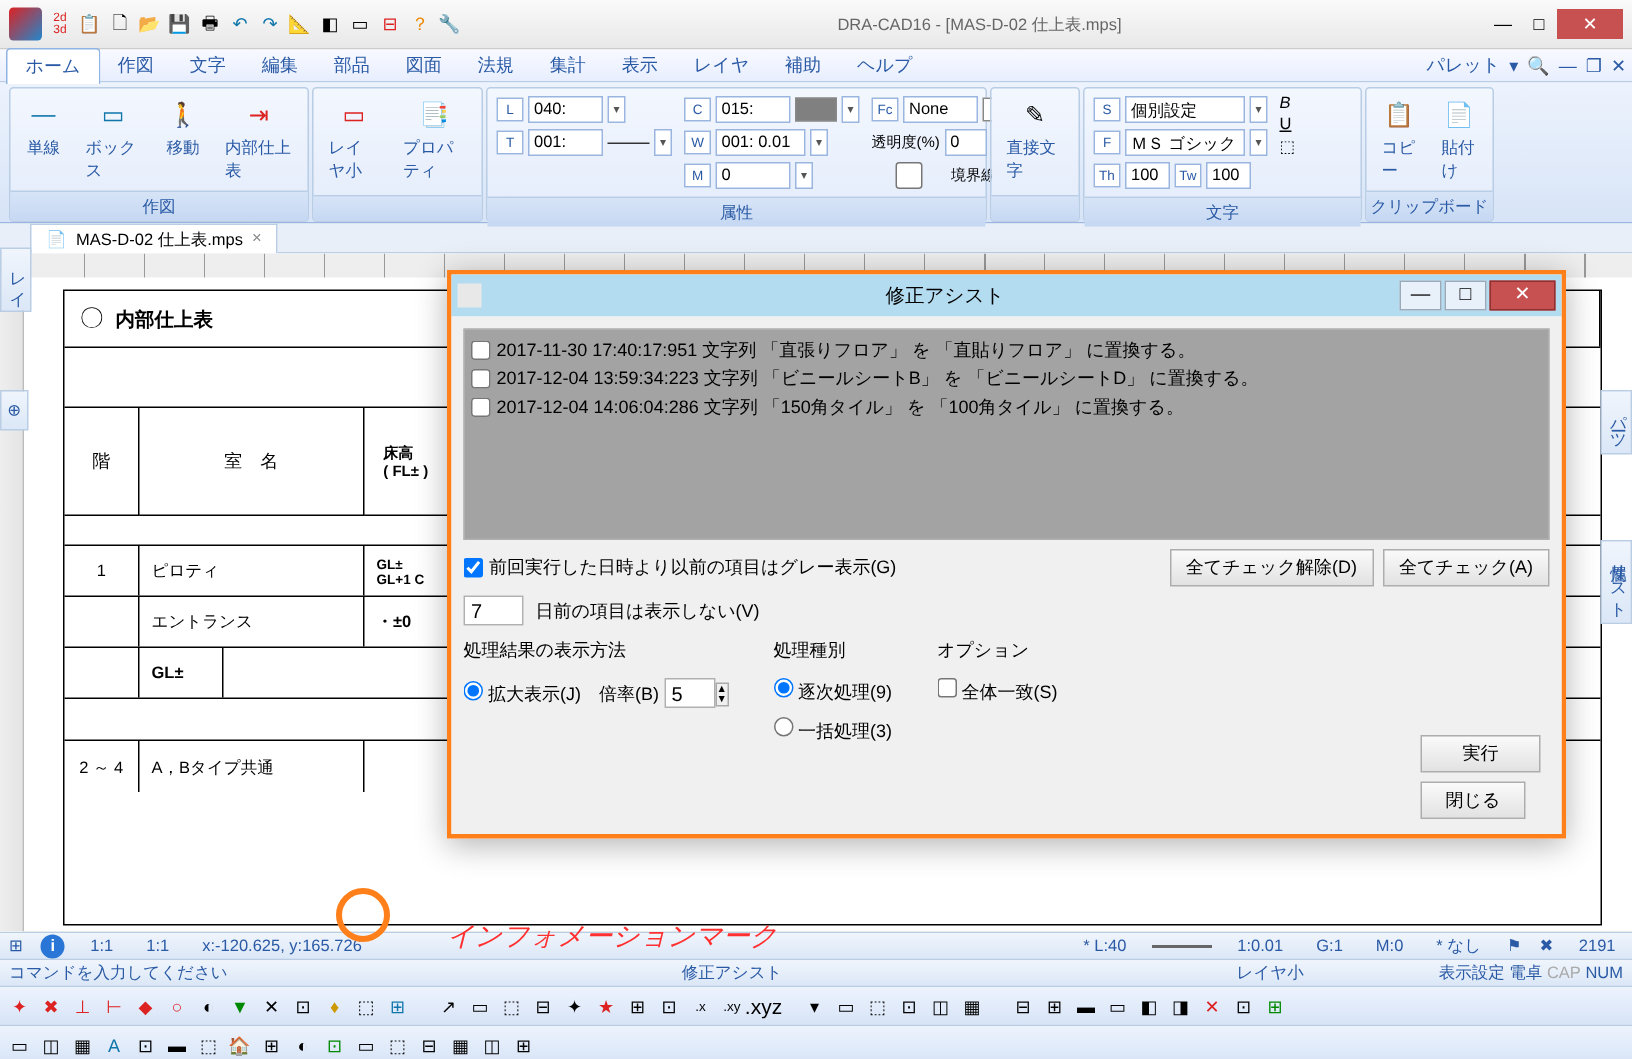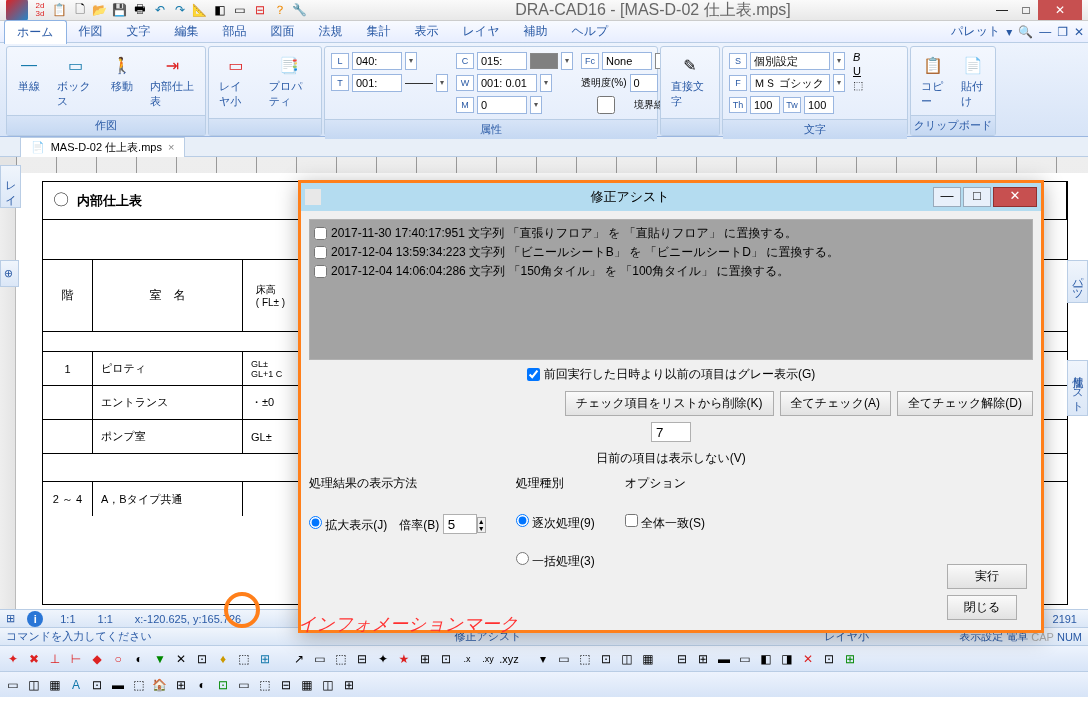--- a/index.html
+++ b/index.html
@@ -1,21 +1,21 @@
 <!DOCTYPE html>
 <html><head>
 <meta charset="utf-8">
 <style>
 * { margin:0; padding:0; box-sizing:border-box; font-family:"MS PGothic","Meiryo",sans-serif; }
 body { background:#fff; width:1088px; height:706px; overflow:hidden; position:relative; font-size:12px; }
-.titlebar { height:21px; background:linear-gradient(#fafafa,#e8e8e8); display:flex; align-items:center; padding:0 6px; border-bottom:1px solid #ccc; }
+.titlebar { height:33px; background:linear-gradient(#fafafa,#e8e8e8); display:flex; align-items:center; padding:0 6px; border-bottom:1px solid #ccc; }
 .titlebar .logo { width:22px; height:22px; background:linear-gradient(135deg,#d22,#28c); border-radius:3px; margin-right:4px; }
 .titlebar .qat { display:flex; gap:4px; margin-right:8px; }
 .titlebar .qat span { width:16px; height:16px; display:flex; align-items:center; justify-content:center; }
-.titlebar .title { flex:1; text-align:center; color:#666; font-size:16px; }
+.titlebar .title { flex:1; text-align:center; color:#666; font-size:11px; }
 .titlebar .wbtn { width:24px; height:20px; display:flex; align-items:center; justify-content:center; }
 .titlebar .wclose { background:#c75050; color:#fff; width:44px; }
 .menubar { height:22px; background:linear-gradient(#f8faff,#e8eeff); display:flex; align-items:center; padding:0 4px; border-bottom:1px solid #b9cde5; }
 .menubar .tab { padding:3px 12px; color:#2a5aa5; font-size:12px; cursor:pointer; }
 .menubar .tab.active { background:#fff; border:1px solid #8fb3e3; border-bottom:none; border-radius:3px 3px 0 0; }
 .menubar .right { margin-left:auto; display:flex; align-items:center; gap:6px; color:#2a5aa5; }
 .ribbon { height:94px; background:linear-gradient(#edf3fd,#d7e4f7); border-bottom:1px solid #9ab6e0; display:flex; padding:3px 6px 0; gap:2px; }
 .rgroup { border:1px solid #b9cde5; border-radius:3px; background:linear-gradient(#f3f7fe,#e3ecfb); display:flex; flex-direction:column; }
 .rgroup .body { display:flex; padding:4px 6px; gap:8px; flex:1; align-items:flex-start; }
 .rgroup .label { text-align:center; font-size:11px; color:#2a5aa5; background:linear-gradient(#d7e4f7,#c5d8f2); padding:2px 0; border-top:1px solid #b9cde5; }
@@ -35,37 +35,37 @@
 .ruler-left { position:absolute; left:0; top:16px; bottom:0; width:16px; background:linear-gradient(90deg,#eee,#e4e4e4); border-right:1px solid #bbb; }
 .sidepanel-l { position:absolute; left:0; top:0; width:16px; height:16px; background:#e4e4e4; }
 .canvas { position:absolute; left:16px; top:16px; right:0; bottom:0; background:#fff; }
 .sheet { position:absolute; left:26px; top:8px; right:20px; bottom:4px; border:1px solid #000; }
 .sheet .hdr { display:flex; border-bottom:1px solid #000; }
 .sheet .hdr .cell { border-right:1px solid #000; padding:8px 10px; font-size:13px; }
 .sheet .cols { display:flex; height:72px; }
 .sheet .cols .cell { border-right:1px solid #000; border-bottom:1px solid #000; padding:4px 6px; display:flex; flex-direction:column; align-items:center; justify-content:center; font-size:12px; }
 .sheet .row { display:flex; height:34px; border-bottom:1px solid #000; }
 .sheet .row .cell { border-right:1px solid #000; padding:4px 8px; display:flex; align-items:center; font-size:11px; }
-.w1 { width:50px; justify-content:center; } .w2 { width:150px; } .w3 { width:56px; }
+.w1 { width:50px; justify-content:center; } .w2 { width:150px; } .w3 { width:56px;font-weight:bold; }
 .dialog { position:absolute; left:298px; top:180px; width:746px; border:3px solid #ff7f1a; background:#fff; box-shadow:0 4px 20px rgba(0,0,0,.3); }
 .dialog .dtitle { height:28px; background:#b4dcf0; display:flex; align-items:center; padding:0 4px; }
 .dialog .dtitle .dicon { width:16px; height:16px; background:#e8e8e8; margin-right:8px; }
 .dialog .dtitle .dtxt { flex:1; text-align:center; font-size:13px; }
 .dialog .dtitle .dbtn { width:28px; height:20px; border:1px solid #9ab; background:#e8f0fa; text-align:center; font-size:13px; margin-left:2px; }
 .dialog .dtitle .dclose { background:#c75050; color:#fff; border:1px solid #903030; width:44px; }
 .dialog .dbody { padding:8px; background:#f0f0f0; }
 .listbox { height:141px; background:#a3a3a3; border:1px solid #b0b0b0; padding:4px; overflow:auto; font-size:12px; }
 .listbox .item { display:flex; align-items:center; gap:4px; padding:1px 0; }
 .listbox input[type=checkbox] { width:13px; height:13px; }
-.ctrlrow { display:flex; align-items:center; gap:8px; margin-top:6px; font-size:12px;flex-direction:column; }
+.ctrlrow { display:flex; align-items:center; gap:8px; margin-top:6px; font-size:12px; }
 .ctrlrow label { display:flex; align-items:center; gap:4px; }
 .dbtn2 { border:1px solid #adadad; background:linear-gradient(#fafafa,#e2e2e2); padding:3px 10px; font-size:12px; cursor:pointer; }
 .dinput { width:40px; height:20px; border:1px solid #b0b0b0; padding:0 4px; }
 .group { border:none; margin-top:8px; display:flex; gap:30px; font-size:12px; }
-.gcol { display:flex; flex-direction:column; gap:20px; }
+.gcol { display:flex; flex-direction:column; gap:8px; }
 .gcol .gtitle { margin-bottom:2px; }
 .rbuttons { position:absolute; right:14px; bottom:10px; display:flex; flex-direction:column; gap:6px; }
 .annotation { position:absolute; left:224px; top:592px; width:36px; height:36px; border:4px solid #ff7f1a; border-radius:50%; pointer-events:none; }
 .ann-text { position:absolute; left:298px; top:612px; color:#ff3030; font-size:18px; font-style:italic; }
 .statusbar { height:18px; background:linear-gradient(#f0f5fc,#dbe7f7); border-top:1px solid #b9cde5; display:flex; align-items:center; font-size:11px; color:#2a5aa5; padding:0 6px; gap:12px; }
 .statusbar .sitem { padding:0 4px; border:1px solid transparent; }
 .statusbar .sinfo { width:16px; height:16px; border-radius:50%; background:#2a76d6; color:#fff; text-align:center; line-height:16px; font-weight:bold; }
 .cmdbar { height:18px; background:linear-gradient(#f0f5fc,#dbe7f7); display:flex; align-items:center; font-size:11px; color:#2a5aa5; padding:0 6px; border-top:1px solid #b9cde5; }
 .cmdbar .mid { margin-left:auto; margin-right:auto; }
 .toolbar-bot { height:26px; background:linear-gradient(#edf3fd,#d7e4f7); border-top:1px solid #b9cde5; display:flex; align-items:center; padding:0 4px; gap:3px; }
@@ -303,21 +303,20 @@
           <div class="cell" style="flex:1;border-right:none"></div>
         </div>
       <div class="row">
           <div class="cell w1"></div>
           <div class="cell w2">エントランス</div>
           <div class="cell w3">・±0</div>
           <div class="cell" style="flex:1;border-right:none"></div>
         </div>
       <div class="row">
           <div class="cell w1"></div>
-          <div class="cell w2">ポンプ室</div>
           <div class="cell w3">GL±</div>
           <div class="cell" style="flex:1;border-right:none"></div>
         </div>
       <div style="height:28px;border-bottom:1px solid #000"></div>
       <div class="row" style="border-bottom:none">
           <div class="cell w1">2 ～ 4</div>
           <div class="cell w2">A，Bタイプ共通</div>
           <div class="cell w3"></div>
           <div class="cell" style="flex:1;border-right:none"></div>
         </div>
@@ -352,23 +351,22 @@
           <input type="checkbox" style="">
           <span>2017-12-04 14:06:04:286   文字列 「150角タイル」 を 「100角タイル」 に置換する。</span>
         </div>
     </div>
     <div class="ctrlrow">
       <label>
           <input type="checkbox" checked="" style="">
           <span>前回実行した日時より以前の項目はグレー表示(G)</span>
         </label>
       <div style="margin-left:auto;display:flex;gap:6px">
-        <button class="dbtn2">チェック項目をリストから削除(K)</button>
+        <button class="dbtn2">全てチェック解除(D)</button>
         <button class="dbtn2">全てチェック(A)</button>
-        <button class="dbtn2">全てチェック解除(D)</button>
       </div>
     </div>
     <div class="ctrlrow">
       <input class="dinput" value="7" style="">
       <span>日前の項目は表示しない(V)</span>
     </div>
     <div class="group">
       <div class="gcol">
         <div class="gtitle">処理結果の表示方法</div>
         <label><input type="radio" name="rm" checked="" style=""> <span>拡大表示(J)</span>　<span>倍率(B)</span> <input class="dinput" style="width: 34px;" value="5"><span style="display:inline-flex;flex-direction:column;font-size:7px;border:1px solid #aaa;line-height:7px;vertical-align:middle">
@@ -442,21 +440,21 @@
   <span>↗</span>
   <span>▭</span>
   <span>⬚</span>
   <span>⊟</span>
   <span>✦</span>
   <span data="" giants-interactable="true" style="color:#d22">★</span>
   <span>⊞</span>
   <span>⊡</span>
   <span style="font-size:9px">.x</span>
   <span style="font-size:9px">.xy</span>
-  <span style="font-size:11px">.xyz</span>
+  <span style="font-size:14px">.xyz</span>
   <span style="width:10px"></span>
   <span>▾</span>
   <span>▭</span>
   <span>⬚</span>
   <span>⊡</span>
   <span>◫</span>
   <span>▦</span>
   <span style="width:10px"></span>
   <span>⊟</span>
   <span>⊞</span>

